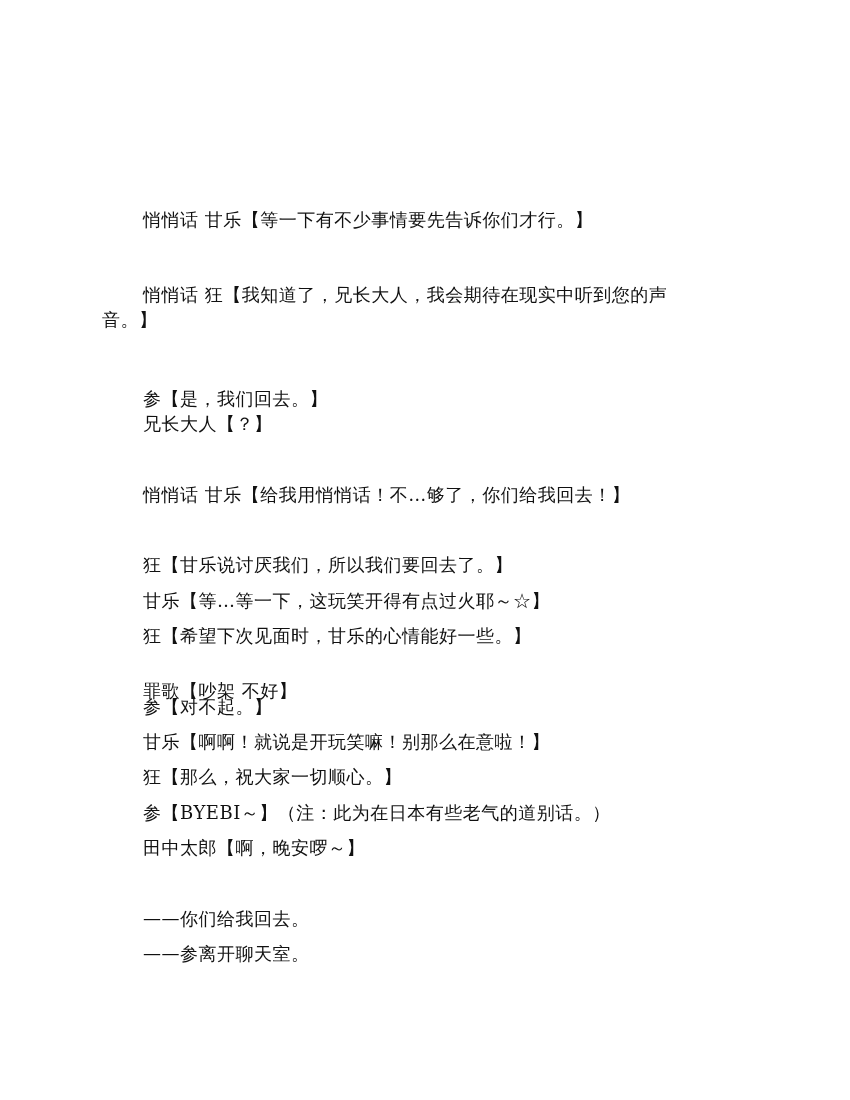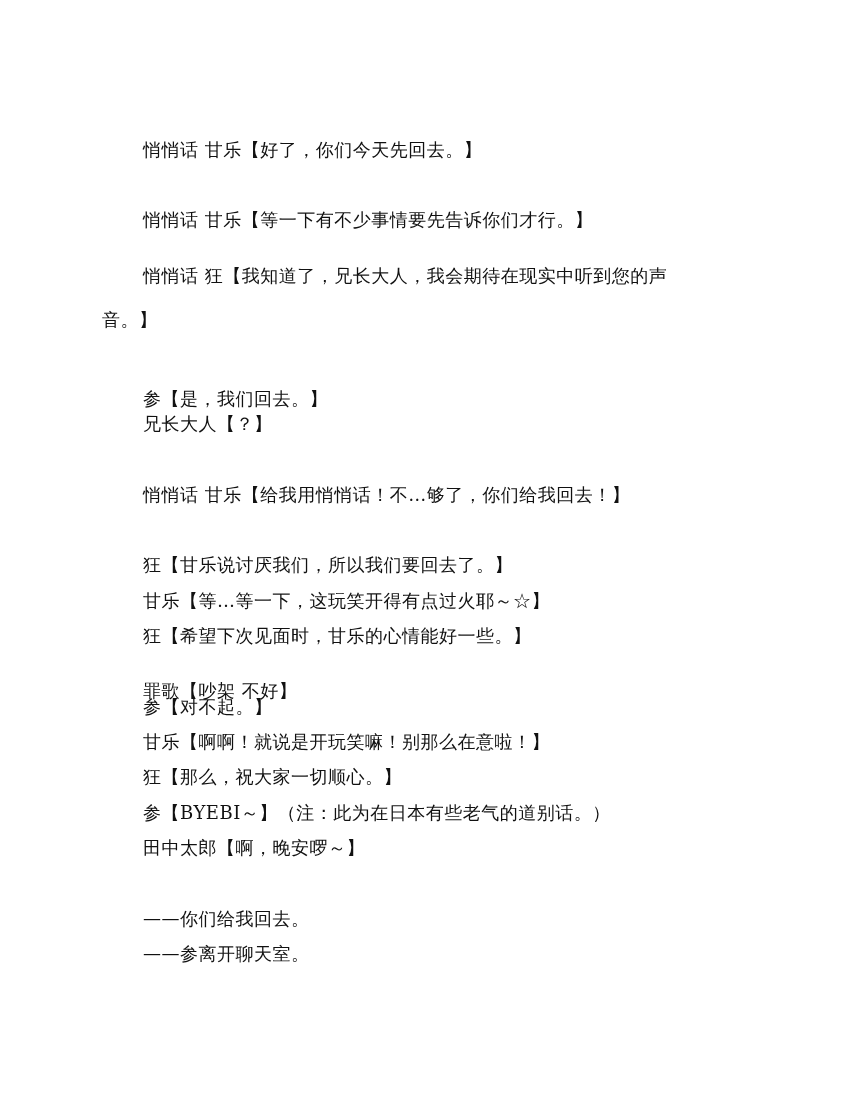--- a/index.html
+++ b/index.html
@@ -6,23 +6,22 @@
   body { width: 850px; height: 1100px; position: relative; overflow: hidden;
          font-family: "DejaVu Serif", "Liberation Serif", serif; color: #111111; }
   .page { position: absolute; left: 0; top: 0; width: 850px; height: 1100px; }
   .line { position: absolute; left: 143px; font-size: 18px; line-height: 22px; white-space: nowrap; letter-spacing: 0.5px; }
   .wrap-line { position: absolute; left: 102px; font-size: 18px; line-height: 22px; white-space: nowrap; letter-spacing: 0.5px; }
 </style>
 </head>
 <body>
 
 <div class="page">
-  <div class="line" style="top:139px">悄悄话 甘乐【好了，你们今天先回去。】</div>
   <div class="line" style="top:209px">悄悄话 甘乐【等一下有不少事情要先告诉你们才行。】</div>
-  <div class="line" style="top:265px">悄悄话 狂【我知道了，兄长大人，我会期待在现实中听到您的声</div>
+  <div class="line" style="top:284px">悄悄话 狂【我知道了，兄长大人，我会期待在现实中听到您的声</div>
   <div class="wrap-line" style="top:309px">音。】</div>
   <div class="line" style="top:388px">参【是，我们回去。】</div>
   <div class="line" style="top:413px">兄长大人【？】</div>
   <div class="line" style="top:484px">悄悄话 甘乐【给我用悄悄话！不…够了，你们给我回去！】</div>
   <div class="line" style="top:554px">狂【甘乐说讨厌我们，所以我们要回去了。】</div>
   <div class="line" style="top:590px">甘乐【等…等一下，这玩笑开得有点过火耶～☆】</div>
   <div class="line" style="top:625px">狂【希望下次见面时，甘乐的心情能好一些。】</div>
   <div class="line" style="top:680px">罪歌【吵架 不好】</div>
   <div class="line" style="top:696px">参【对不起。】</div>
   <div class="line" style="top:731px">甘乐【啊啊！就说是开玩笑嘛！别那么在意啦！】</div>

